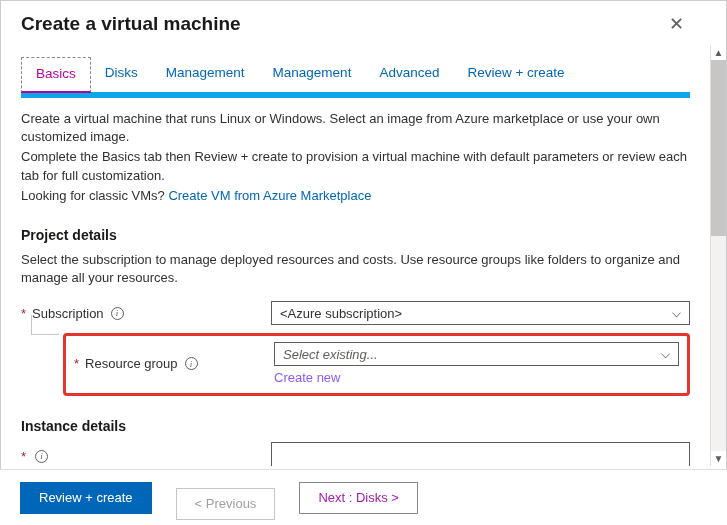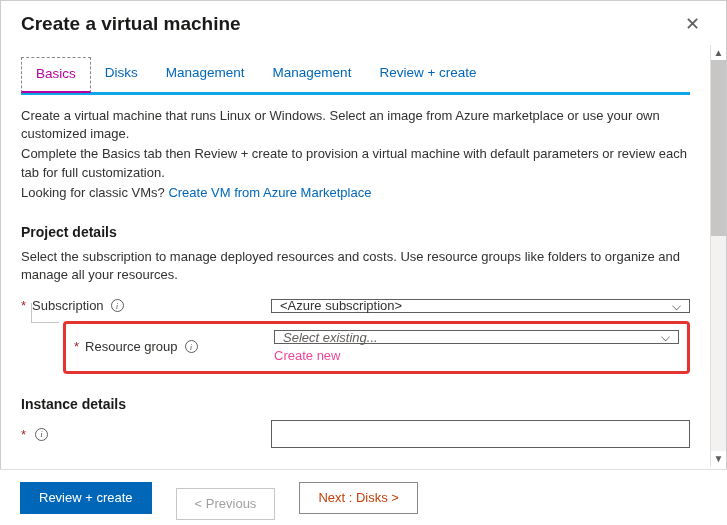--- a/index.html
+++ b/index.html
@@ -10,21 +10,21 @@
     background: #fff;
     width: 727px;
     height: 525px;
     overflow: hidden;
     border: 1px solid #ccc;
   }
   .header {
     display: flex;
     justify-content: space-between;
     align-items: flex-start;
-    padding: 12px 20px 10px 20px;
+    padding: 12px 36px 10px 20px;
   }
   .header h1 {
     font-size: 19px;
     font-weight: 600;
     color: #1b1a19;
   }
   .close-x {
     font-size: 18px;
     color: #605e5c;
     cursor: pointer;
@@ -46,21 +46,21 @@
     display: flex;
     flex-direction: column;
     align-items: center;
     border-left: 1px solid #e1dfdd;
   }
   .scrollbar .arrow { font-size: 10px; color: #605e5c; padding: 2px 0; }
   .scrollbar .track { flex: 1; width: 100%; background: #f3f2f1; position: relative; }
   .scrollbar .thumb { position: absolute; top: 0; width: 100%; height: 45%; background: #c8c6c4; }
   .tabs {
     display: flex;
-    border-bottom: 3px solid #0ea5e9;
+    border-bottom: 6px solid #0ea5e9;
     margin-top: 12px;
     gap: 0;
   }
   .tab {
     padding: 8px 14px 10px 14px;
     color: #0067b8;
     font-size: 13.5px;
     cursor: pointer;
   }
   .tab.active {
@@ -110,40 +110,40 @@
     font-size: 9px;
     font-style: italic;
     font-family: Georgia, serif;
     color: #605e5c;
     margin-left: 3px;
   }
   .field-control { flex: 1; }
   .select-box {
     width: 100%;
     border: 1px solid #605e5c;
-    height: 14px;
+    height: 24px;
     padding: 0 8px;
     display: flex;
     align-items: center;
     justify-content: space-between;
     background: #fff;
     cursor: pointer;
   }
   .select-box .placeholder { color: #605e5c; font-style: italic; }
   .chev { font-size: 12px; color: #323130; }
   .text-input {
     width: 100%;
     border: 1px solid #605e5c;
     height: 28px;
     padding: 0 8px;
     font-family: inherit;
     font-size: 13px;
   }
   .create-new {
-    color: #ec4899;
+    color: #8b5cf6;
     font-size: 13px;
     cursor: pointer;
     margin-top: 4px;
     display: inline-block;
   }
   .tree-line {
     border-left: 1px solid #c8c6c4;
     border-bottom: 1px solid #c8c6c4;
     width: 28px;
     height: 20px;
@@ -173,21 +173,21 @@
     background: #fff;
   }
   .btn {
     height: 32px;
     padding: 0 18px;
     border: 1px solid #8a8886;
     background: #fff;
     font-family: inherit;
     font-size: 13px;
     cursor: pointer;
-    color: #c2410c;
+    color: #a21caf;
   }
   .btn.primary {
     background: #0067b8;
     color: #fff;
     border-color: #0067b8;
     font-weight: 400;
   }
   .btn.disabled {
     color: #a19f9d;
     border-color: #c8c6c4;
@@ -204,20 +204,21 @@
 </div>
 
 <div class="content-wrap">
   <div class="scroll-area">
 
     <div class="tabs">
       <div class="tab active">Basics</div>
       <div class="tab">Disks</div>
       <div class="tab">Management</div>
       <div class="tab">Management</div>
+      <div class="tab">Advanced</div>
       <div class="tab">Review + create</div>
     </div>
 
     <div class="intro">
       <p>Create a virtual machine that runs Linux or Windows. Select an image from Azure marketplace or use your own customized image.</p>
       <p>Complete the Basics tab then Review + create to provision a virtual machine with default parameters or review each tab for full customization.</p>
       <p>
         <span>Looking for classic VMs?  </span>
         <span class="link">Create VM from Azure Marketplace</span>
       </p>

